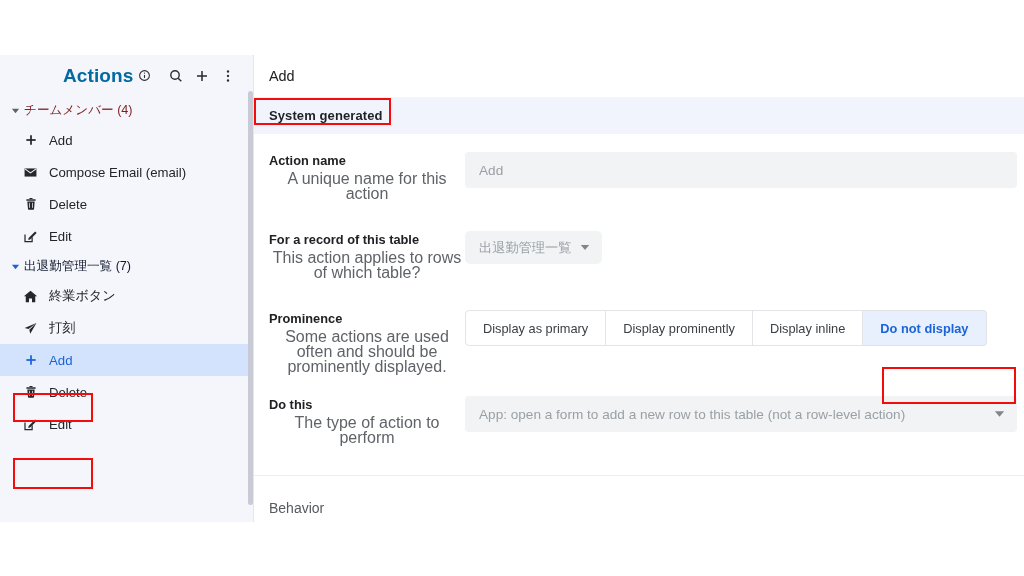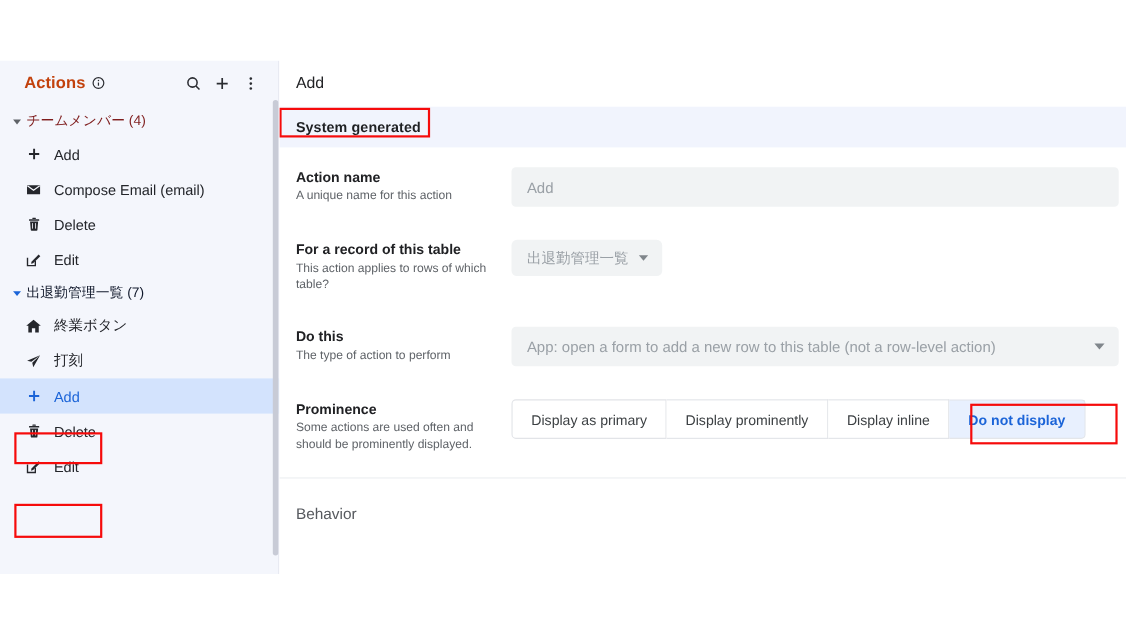--- a/index.html
+++ b/index.html
@@ -55,24 +55,25 @@
   }
 
   .sb-header {
     height: 41px;
     display: flex;
     align-items: center;
     padding: 0 14px 0 22px;
     box-sizing: border-box;
   }
   .sb-title {
-    font-size: 15px;
+    font-size: 19px;
     font-weight: bold;
-    color: #c2410c;
+    color: #0369a1;
     letter-spacing: .1px;
+    margin-left: 41px;
   }
   .sb-info {
     margin-left: 5px;
     display: inline-flex;
     align-items: center;
   }
   .sb-header-spacer { flex: 1 1 auto; }
   .sb-icon-btn {
     width: 24px;
     height: 24px;
@@ -190,24 +191,25 @@
     flex: 0 0 196px;
     padding-top: 1px;
   }
   .flabel .t {
     font-size: 12.8px;
     font-weight: bold;
     color: #202124;
     line-height: 16px;
   }
   .flabel .d {
-    font-size: 11px;
+    font-size: 16px;
     color: #5f6368;
     line-height: 15px;
     margin-top: 2px;
+    text-align: center;
   }
   .fctrl { flex: 1 1 auto; position: relative; }
 
   
   .tinput {
     height: 36px;
     background: #f1f3f4;
     border-radius: 4px;
     display: flex;
     align-items: center;
@@ -493,52 +495,52 @@
             <span class="cap">出退勤管理一覧</span>
             <span>
               <svg width="10" height="10" viewBox="0 0 10 10" fill="#80868b">
                   <polygon points="0.8,3 9.2,3 5,8"></polygon>
                 </svg>
             </span>
           </div>
         </div>
       </div>
 
+      <div class="frow" style="margin-bottom:22px;">
+        <div class="flabel">
+          <div class="t">Prominence</div>
+          <div class="d">Some actions are used often and should be prominently displayed.</div>
+        </div>
+        <div class="fctrl">
+          <div class="seg">
+            <div class="seg-btn">Display as primary</div>
+            <div class="seg-btn">Display prominently</div>
+            <div class="seg-btn">Display inline</div>
+            <div class="seg-btn active">Do not display</div>
+          </div>
+        </div>
+      </div>
+
       <div class="frow">
         <div class="flabel">
           <div class="t">Do this</div>
           <div class="d">The type of action to perform</div>
         </div>
         <div class="fctrl">
           <div class="wselect">
             <span class="txt">App: open a form to add a new row to this table (not a row-level action)</span>
             <span>
               <svg width="11" height="11" viewBox="0 0 10 10" fill="#80868b">
                   <polygon points="0.8,3 9.2,3 5,8"></polygon>
                 </svg>
             </span>
           </div>
         </div>
       </div>
 
-      <div class="frow" style="margin-bottom:22px;">
-        <div class="flabel">
-          <div class="t">Prominence</div>
-          <div class="d">Some actions are used often and should be prominently displayed.</div>
-        </div>
-        <div class="fctrl">
-          <div class="seg">
-            <div class="seg-btn">Display as primary</div>
-            <div class="seg-btn">Display prominently</div>
-            <div class="seg-btn">Display inline</div>
-            <div class="seg-btn active">Do not display</div>
-          </div>
-        </div>
-      </div>
-
       <div class="section-row" id="sec-behavior">
         <span>Behavior</span>
       </div>
     </div>
 
     <div class="annot" style="left:0px; top:43px; width:137px; height:27px;"></div>
     <div class="annot" style="left:628px; top:312px; width:134px; height:37px;"></div>
   </div>
 </div>
 

